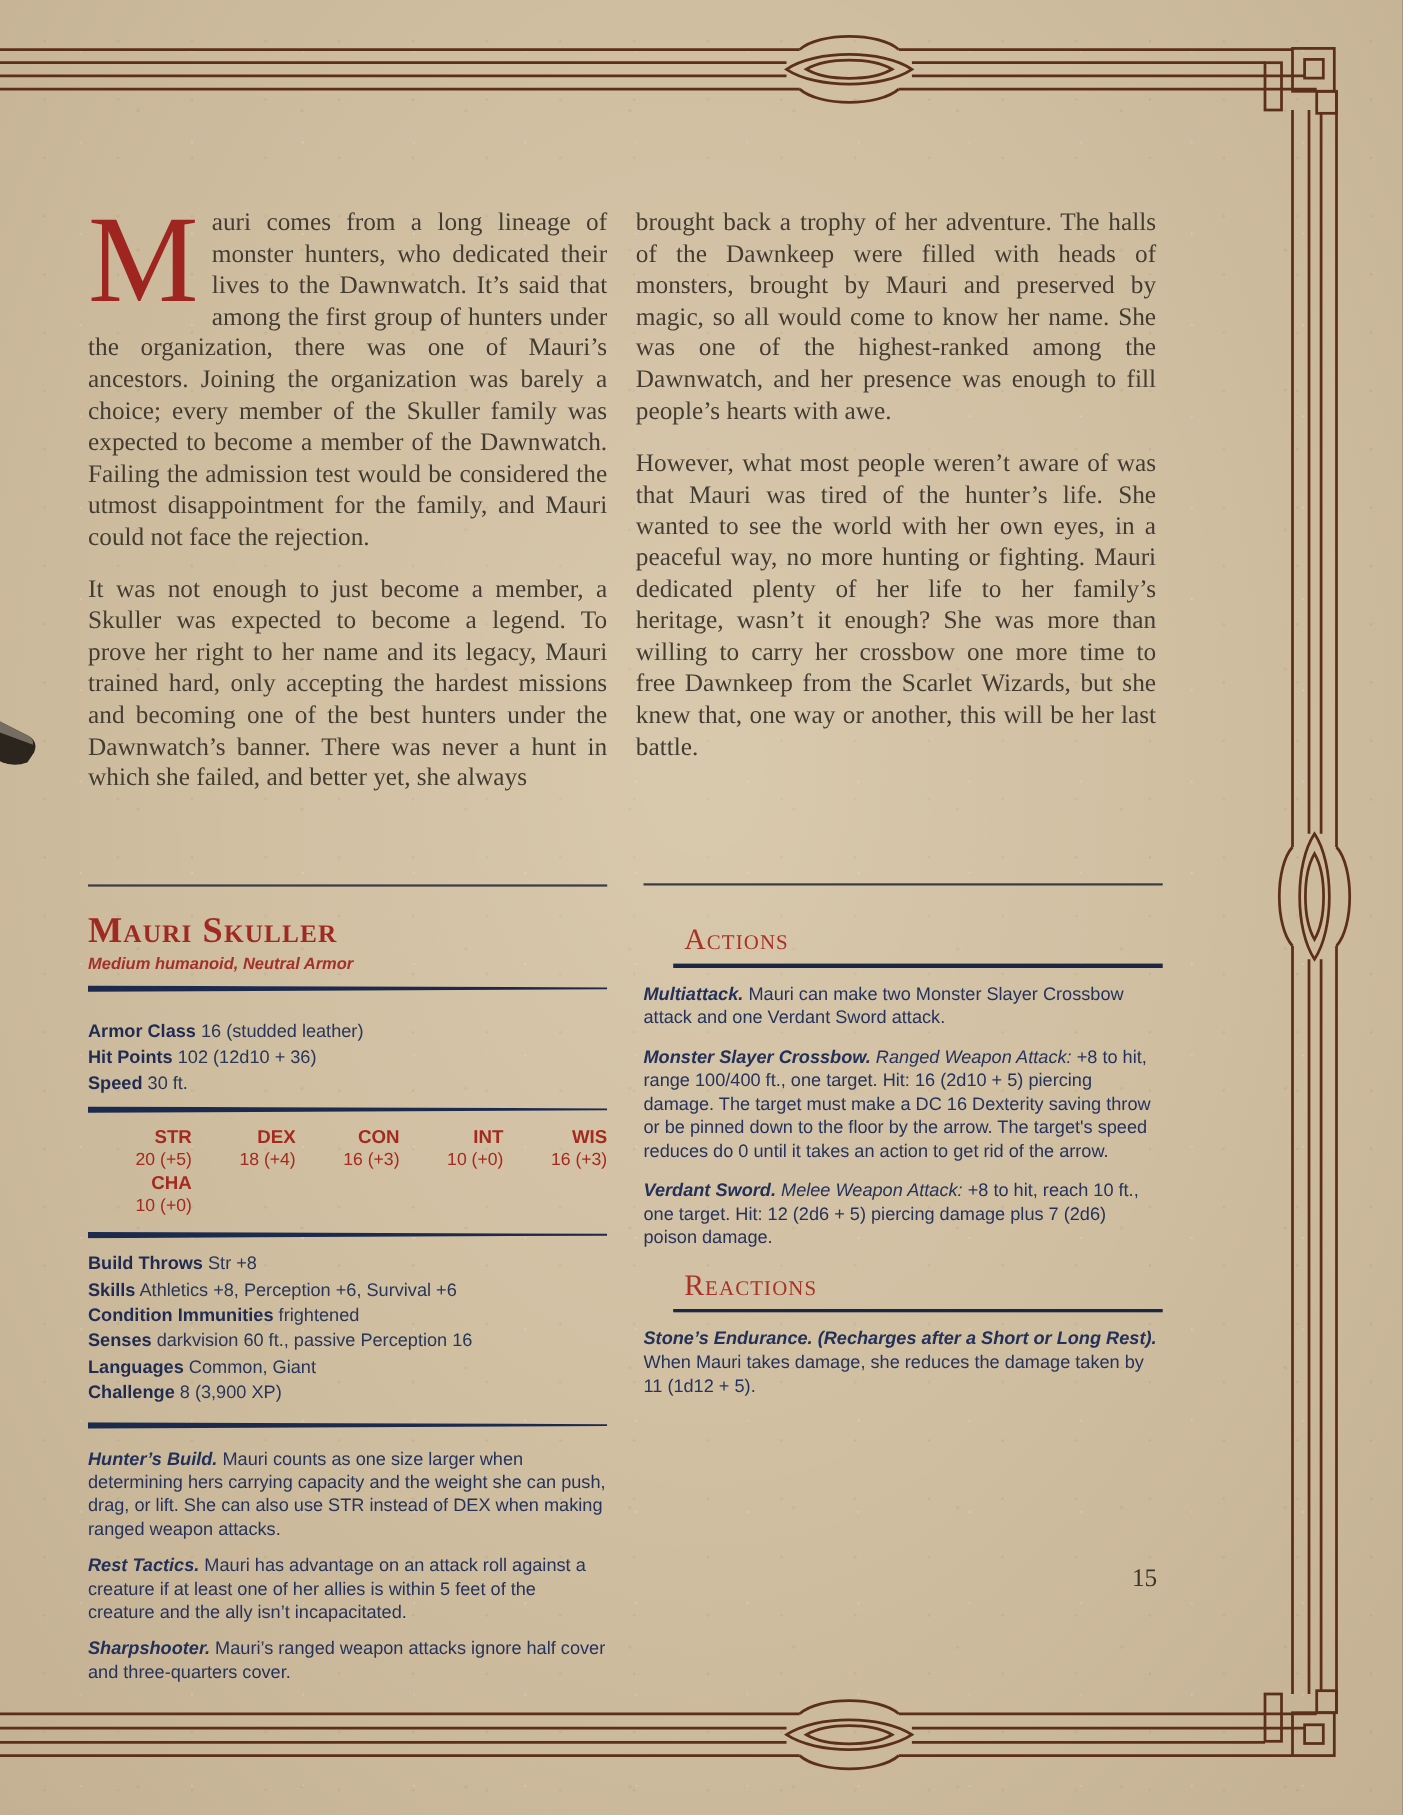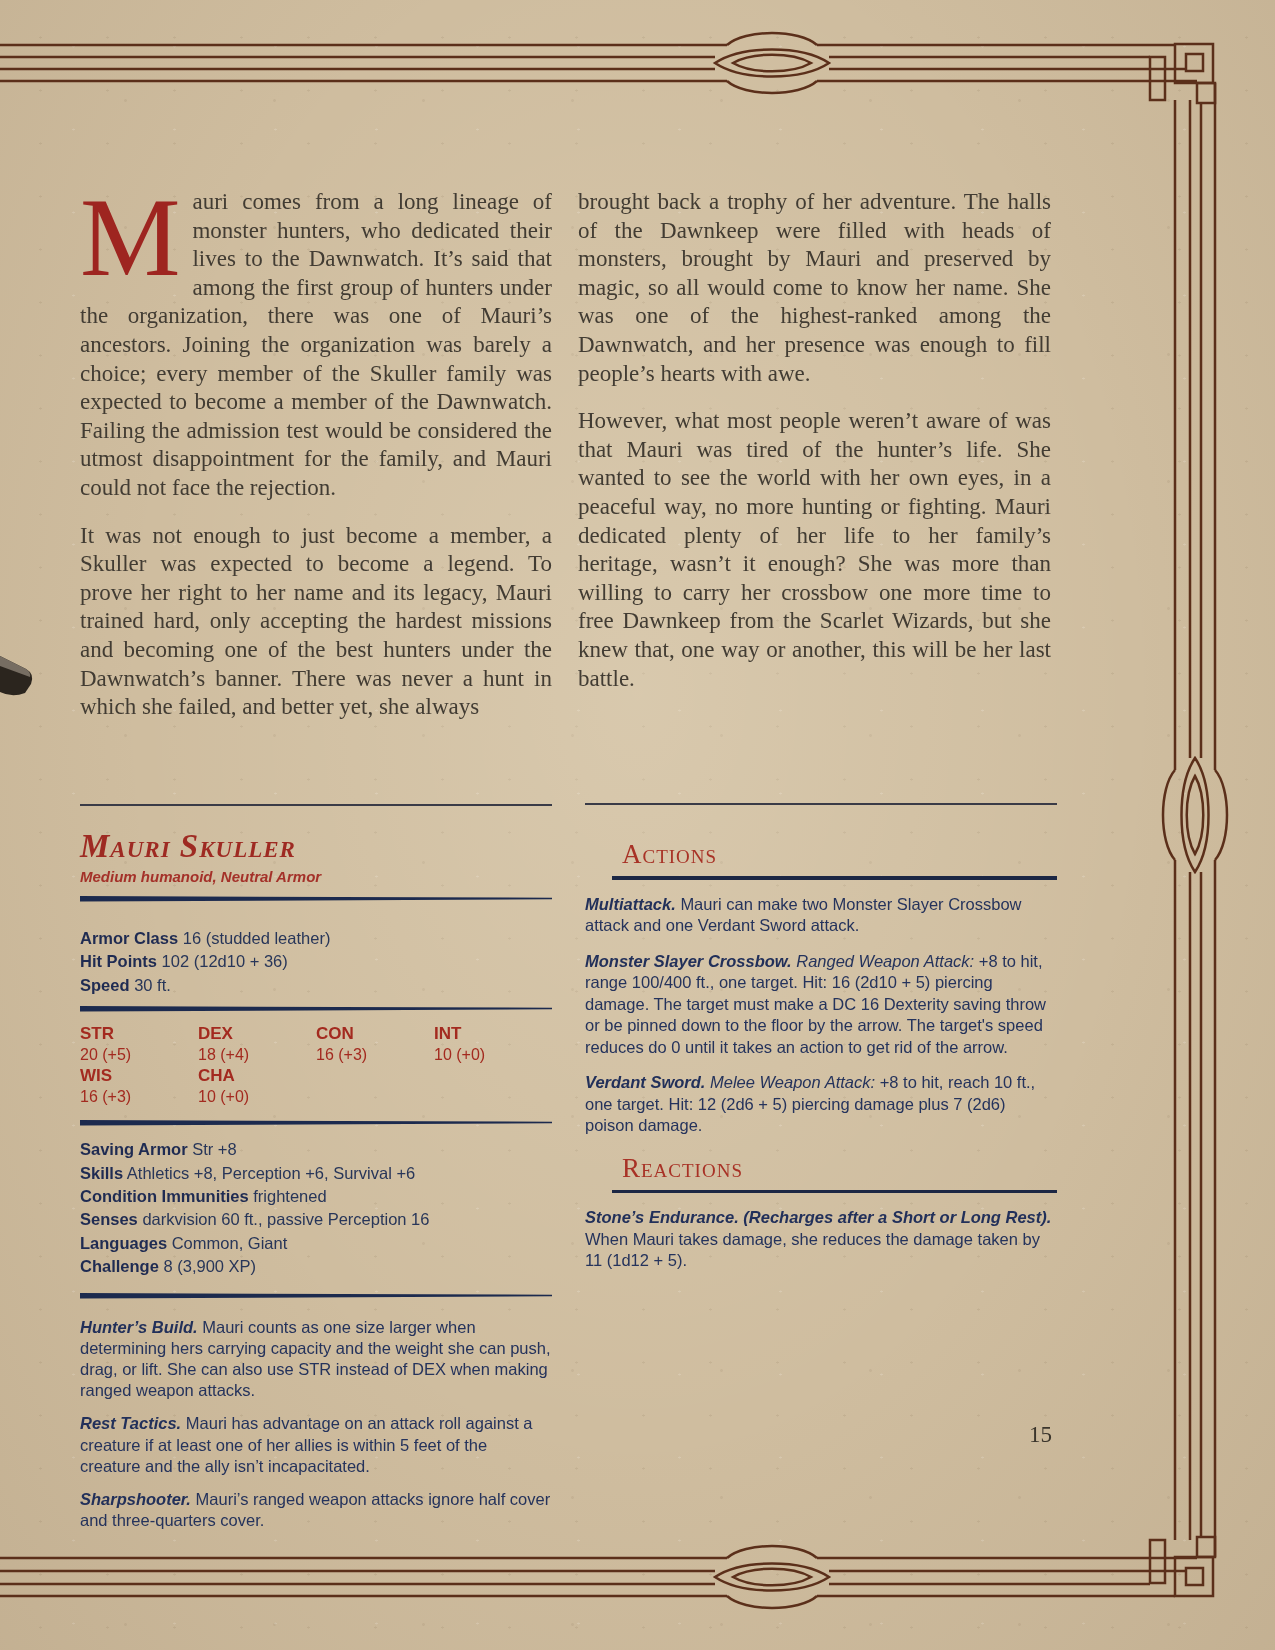--- a/index.html
+++ b/index.html
@@ -46,37 +46,36 @@
   .sb-right .thin-rule{margin-top:13px;}
   .taper{display:block;}
   h1.sb-title{
     margin:22px 0 0 0;
     font-family:"Liberation Serif", serif;
     font-variant:small-caps;
     font-weight:700;
     font-size:33px;line-height:36px;
     letter-spacing:1px;
     color:#9e2a22;
-    font-style:italic;
   }
   .sb-subtitle{
     margin-top:3px;
     font-style:italic;font-weight:700;
     font-size:15px;line-height:19px;
     color:#a43129;
   }
   .attr-block{margin-top:25px;}
   .attr-line,.detail-line{
     font-size:16.5px;line-height:23.4px;
     color:#283659;
   }
   .attr-line b,.detail-line b{color:#1f2b52;font-weight:700;}
   .abilities{
-    display:grid;grid-template-columns:repeat(4,1fr);
-    margin-top:12px;text-align:left;
+    display:grid;grid-template-columns:repeat(5,1fr);
+    margin-top:12px;text-align:right;
   }
   .ab-label{font-weight:700;font-size:17px;line-height:20px;color:#a32a1f;}
   .ab-value{font-size:16px;line-height:22px;color:#a32a1f;}
   .detail-block{margin-top:12px;}
   .traits{margin-top:18px;}
   p.trait{
     margin:0 0 12px 0;
     font-size:16.5px;line-height:21.2px;
     color:#25335c;
   }
@@ -209,21 +208,21 @@
           <div class="ab-label">CHA</div>
           <div class="ab-value">10 (+0)</div>
         </div>
     </div>
 
     <svg class="taper" width="472" height="6" style="margin-top:12px">
         <polygon points="0,0 472,1.7 472,3.3 0,5.6" fill="#1c2a4e"></polygon>
       </svg>
 
     <div class="detail-block">
-      <div class="detail-line"><b>Saving Armor</b> <span>Str +8</span></div>
+      <div class="detail-line"><b>Build Throws</b> <span>Str +8</span></div>
       <div class="detail-line"><b>Skills</b> <span>Athletics +8, Perception +6, Survival +6</span></div>
       <div class="detail-line"><b>Condition Immunities</b> <span>frightened</span></div>
       <div class="detail-line"><b>Senses</b> <span>darkvision 60 ft., passive Perception 16</span></div>
       <div class="detail-line"><b>Languages</b> <span>Common, Giant</span></div>
       <div class="detail-line"><b>Challenge</b> <span>8 (3,900 XP)</span></div>
     </div>
 
     <svg class="taper" width="472" height="6" style="margin-top:14px">
         <polygon points="0,0 472,1.7 472,3.3 0,5.6" fill="#1c2a4e"></polygon>
       </svg>

